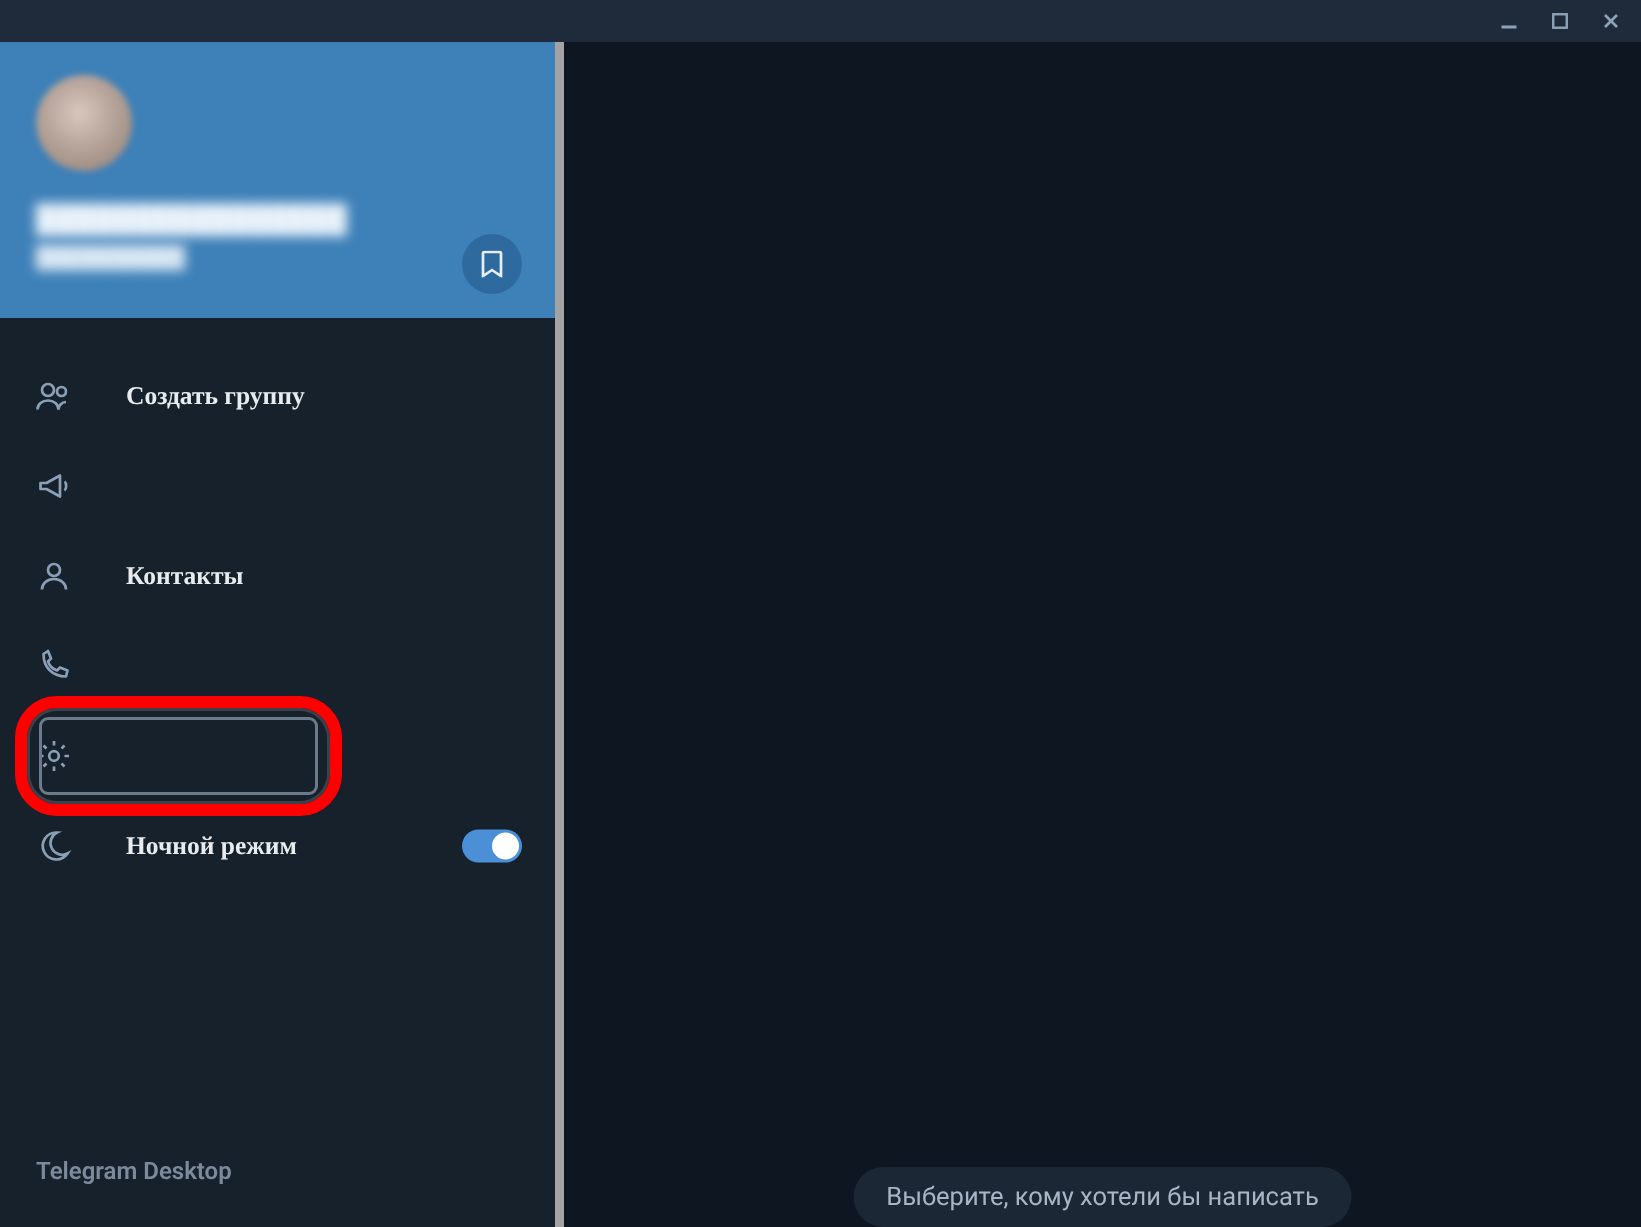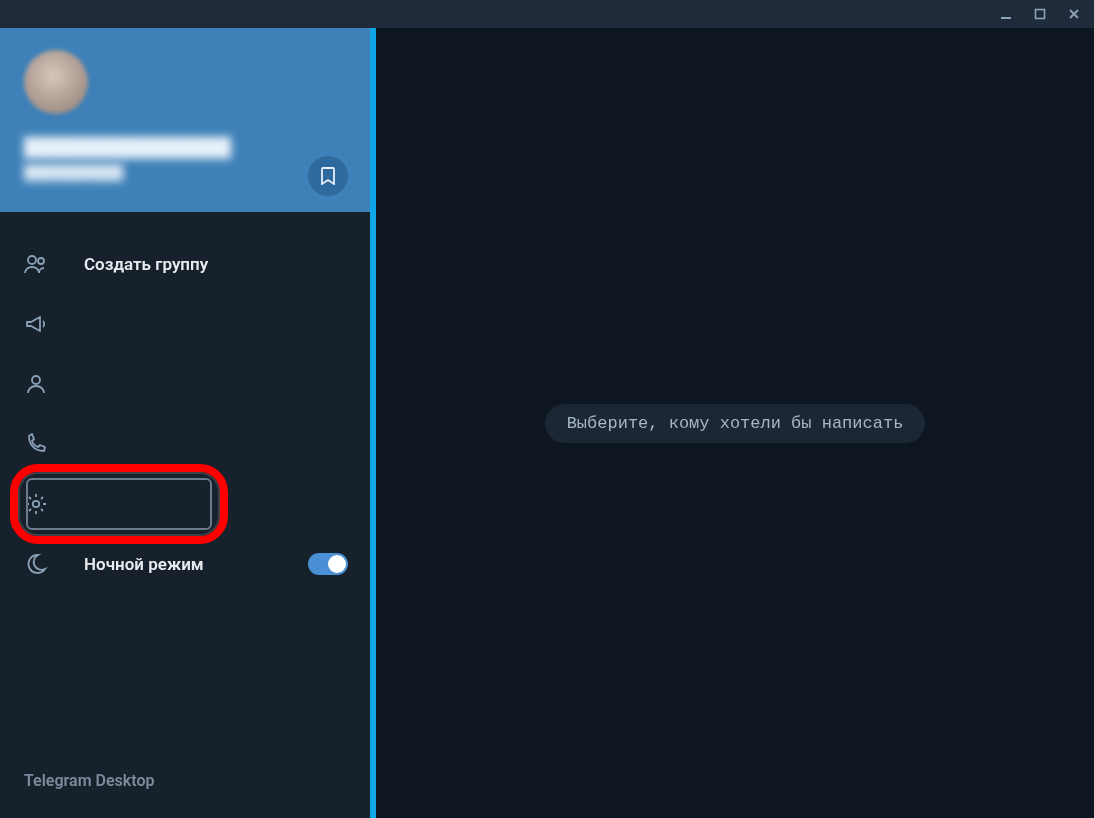--- a/index.html
+++ b/index.html
@@ -64,20 +64,21 @@
   .menu { padding-top: 22px; }
   .menu-item {
     display: flex; align-items: center;
     height: 60px;
     padding: 0 22px;
     gap: 34px;
     color: #e9ecef;
     font-size: 17px;
     font-weight: 600;
     position: relative;
+    font-family: Liberation Serif, serif;
   }
   .menu-item .icon { width: 28px; display:flex; align-items:center; justify-content:center; color:#8aa0b6; }
   .menu-item .icon svg { display:block; }
   .menu-item .label { flex: 1; }
   .toggle {
     width: 40px; height: 22px; border-radius: 11px;
     background: #4b8fd6;
     position: relative;
   }
   .toggle::after {
@@ -111,23 +112,22 @@
     padding: 0 24px 28px 24px;
     color: #6a7a8c;
     font-size: 16px;
   }
   .footer .app-name { font-weight: 600; color: #7b8a9c; }
   .footer .version { margin-top: 6px; }
 
   .main {
     flex: 1;
     background: #0e1621;
-    display: flex; align-items: center; justify-content: center;
-    border-left: 6px solid #0ea5e9;
-    font-family: Liberation Mono, monospace;
+    display: flex; align-items: flex-end; justify-content: center;
+    border-left: 6px solid #a3a3a3;
   }
   .placeholder {
     background: #1b2734;
     color: #a7b6c6;
     font-size: 17px;
     padding: 10px 22px;
     border-radius: 22px;
   }
 </style>
 </head>
@@ -191,20 +191,21 @@
         </span>
       </div>
 
       <div class="menu-item">
         <span class="icon">
           <svg width="24" height="24" viewBox="0 0 24 24">
               <circle cx="12" cy="8" r="4" fill="none" stroke="currentColor" stroke-width="1.8"></circle>
               <path d="M4 21c0-4 3.6-7 8-7s8 3 8 7" fill="none" stroke="currentColor" stroke-width="1.8"></path>
             </svg>
         </span>
+        <span class="label">Контакты</span>
       </div>
 
       <div class="menu-item">
         <span class="icon">
           <svg width="24" height="24" viewBox="0 0 24 24">
               <path d="M5 4c0 9 6 15 15 15l1-4-5-2-2 2c-3-1-5-3-6-6l2-2-2-5-3 2z" fill="none" stroke="currentColor" stroke-width="1.8" stroke-linejoin="round"></path>
             </svg>
         </span>
       </div>
 

